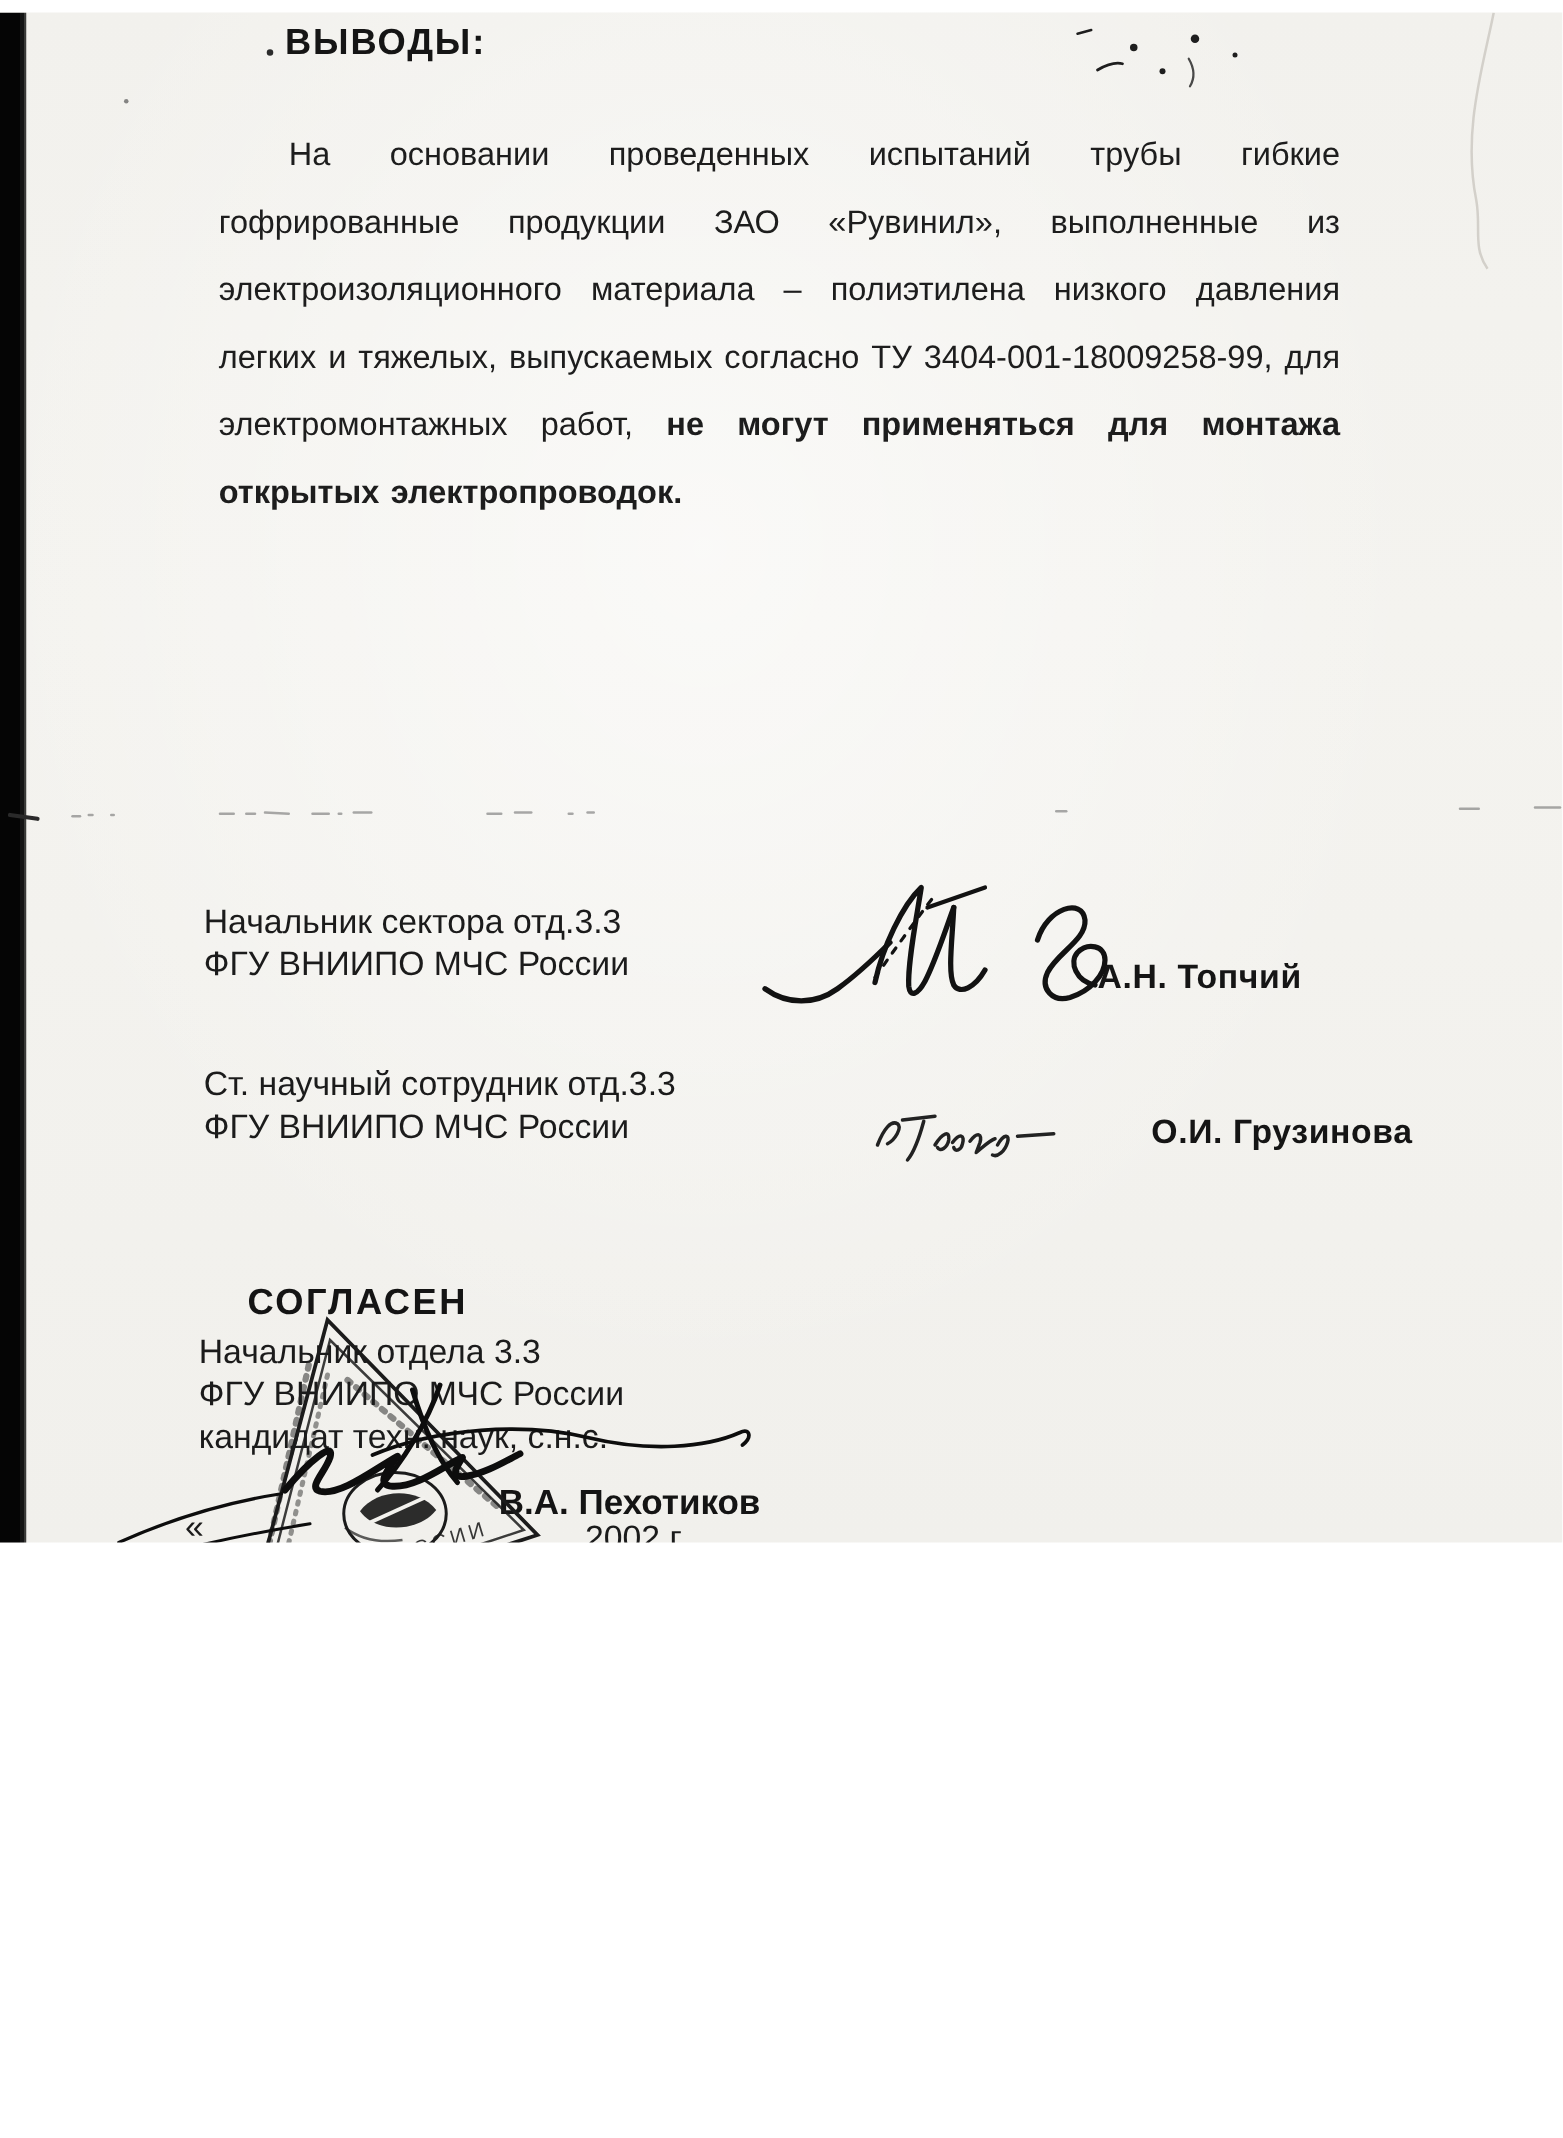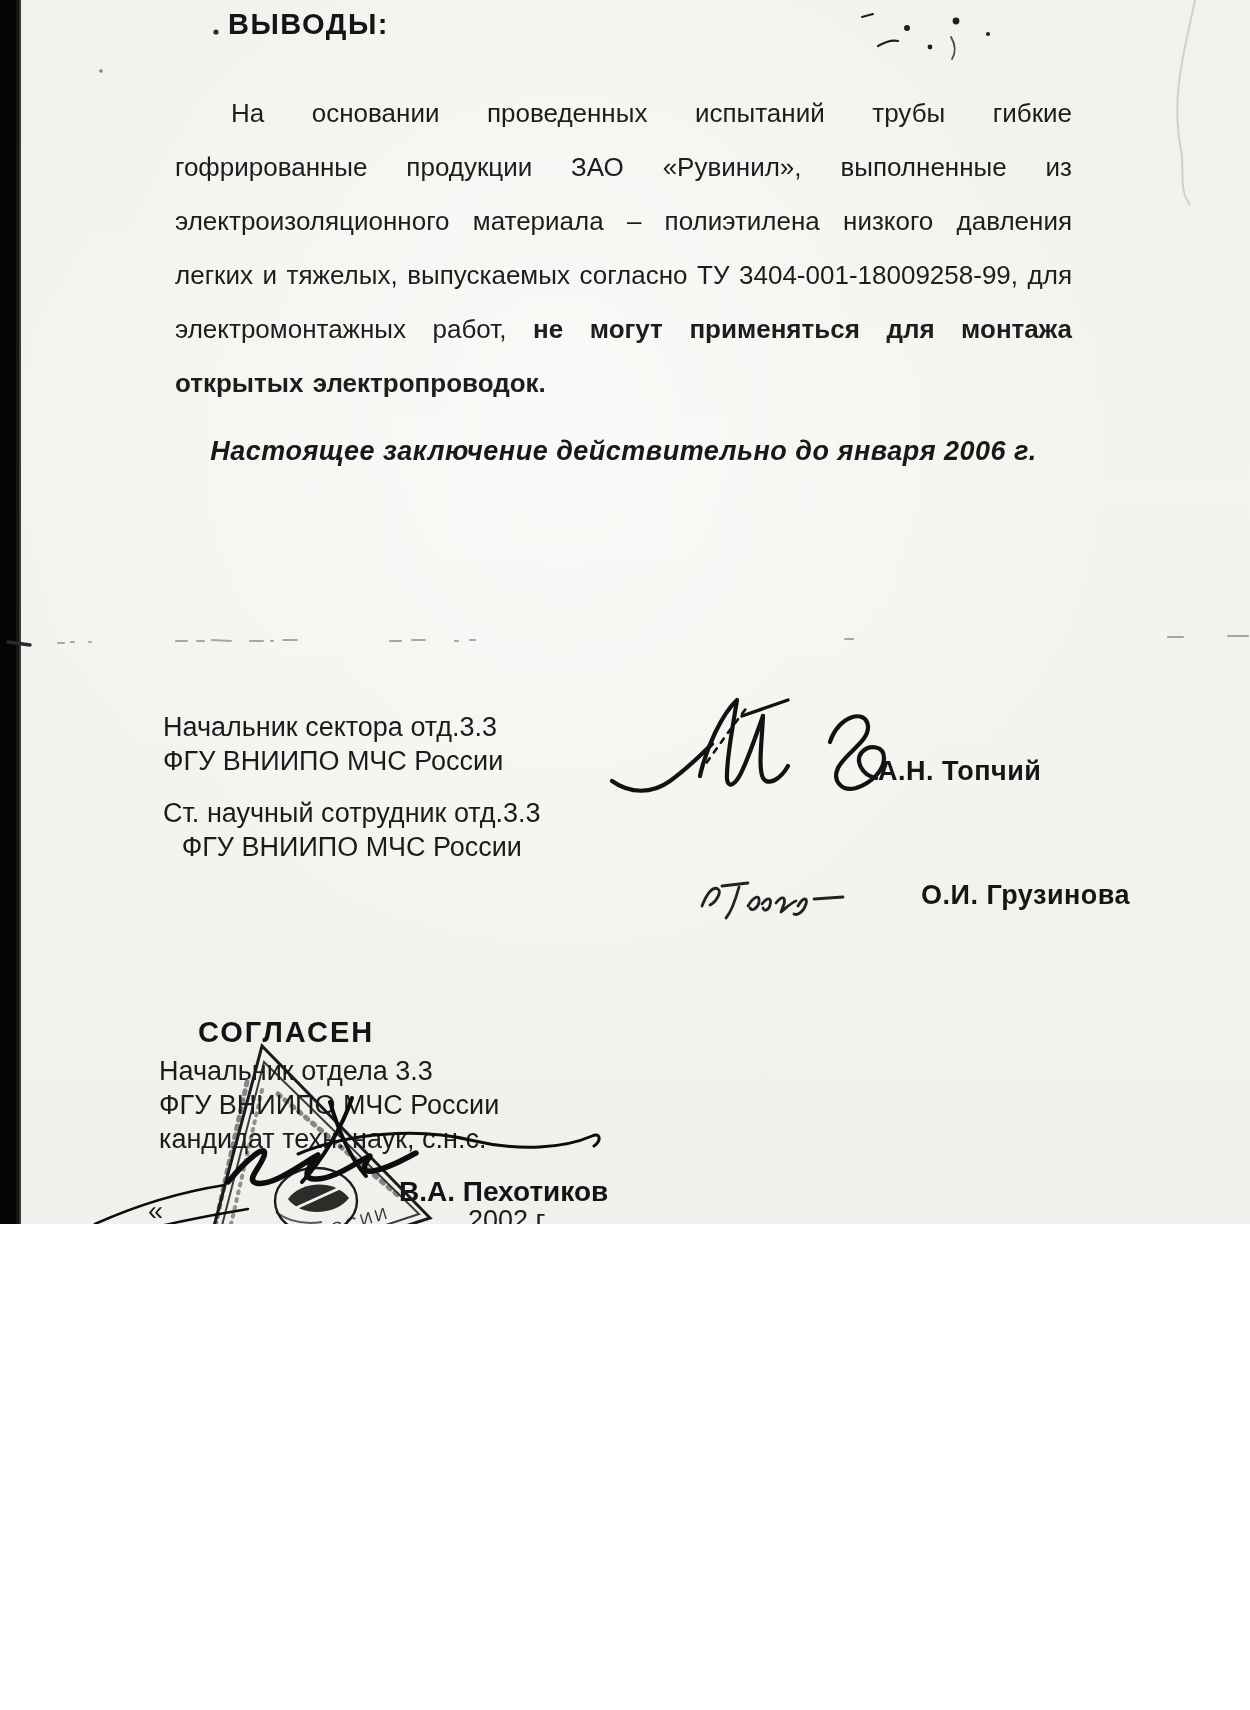--- a/index.html
+++ b/index.html
@@ -7,20 +7,21 @@
 
   .page {
     position: relative;
     width: 1250px;
     height: 1224px;
     overflow: hidden;
     background:
       radial-gradient(ellipse at 45% 35%, rgba(255,255,255,0.55), rgba(255,255,255,0) 60%),
       linear-gradient(180deg, #f2f1ed 0%, #f4f3ef 40%, #f1f0ec 100%);
     color: #1c1c1c;
+    margin-top: 10px;
   }
 
   .black-edge {
     position: absolute;
     left: 0; top: 0;
     width: 21px; height: 1710px;
     background: linear-gradient(90deg, #050505 0 16px, #141414 16px 19px, #3a3a38 19px 21px);
   }
 
   .heading {
@@ -121,30 +122,29 @@
 <body>
 
 <div class="page">
 
   <div class="black-edge"></div>
 
   <h1 class="heading">ВЫВОДЫ:</h1>
 
   <div class="body-col">
     <p class="body"><span>На основании проведенных испытаний трубы гибкие гофрированные продукции ЗАО «Рувинил», выполненные из электроизоляционного материала – полиэтилена низкого давления легких и тяжелых, выпускаемых согласно ТУ 3404-001-18009258-99, для электромонтажных работ, </span><span class="b">не могут применяться для монтажа открытых электропроводок.</span></p>
-    <p class="validity">Настоящее заключение действительно до января 2006 г.</p>
   </div>
 
   <div class="sig-role" style="left:163px; top:710px;">
     <div>Начальник сектора отд.3.3</div>
     <div>ФГУ ВНИИПО МЧС России</div>
   </div>
   <div class="sig-name" style="left:878px; top:756px;">А.Н. Топчий</div>
 
-  <div class="sig-role" style="left:163px; top:796px;text-align:center;">
+  <div class="sig-role" style="left:163px; top:840px;">
     <div>Ст. научный сотрудник отд.3.3</div>
     <div>ФГУ ВНИИПО МЧС России</div>
   </div>
   <div class="sig-name" style="left:921px; top:880px;">О.И. Грузинова</div>
 
   <div class="approval-label">СОГЛАСЕН</div>
   <div class="approval-roles">
     <div>Начальник отдела 3.3</div>
     <div>ФГУ ВНИИПО МЧС России</div>
     <div>кандидат техн. наук, с.н.с.</div>

